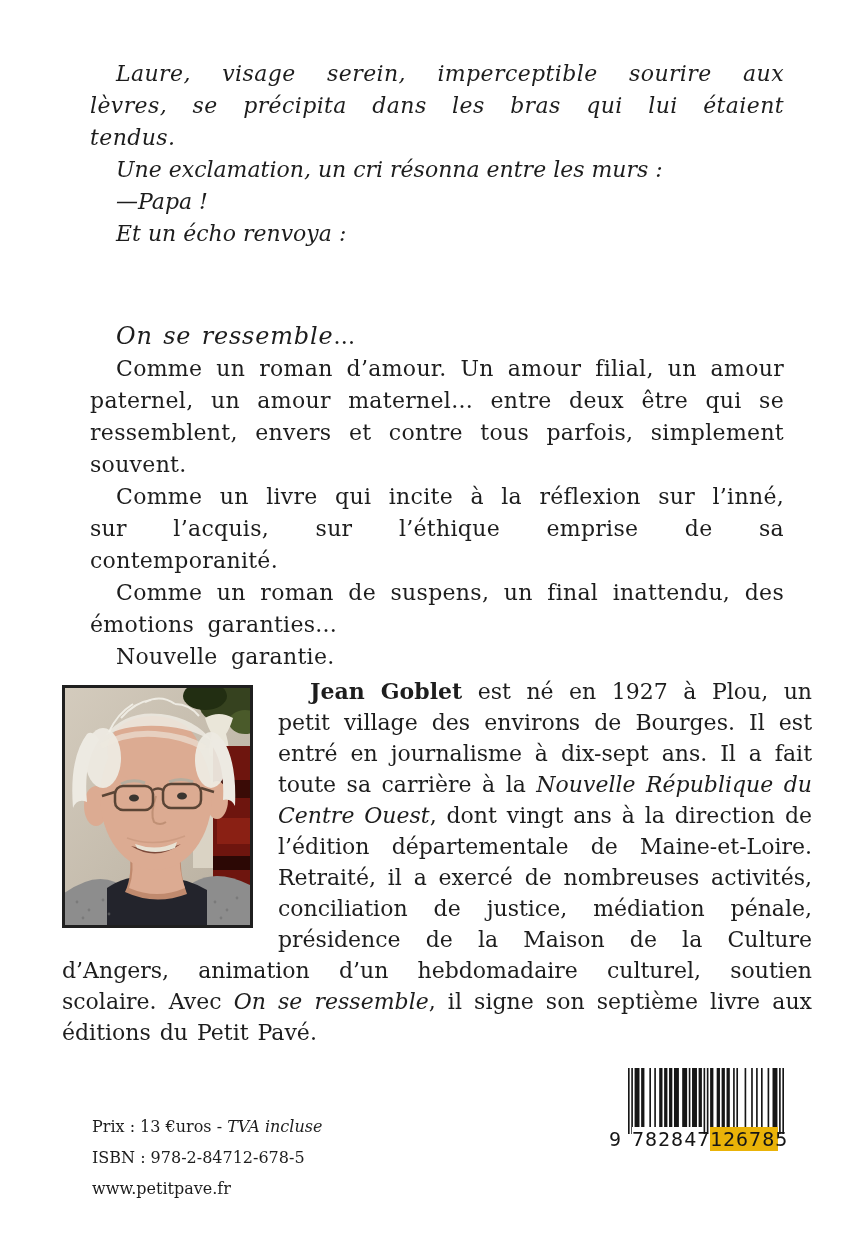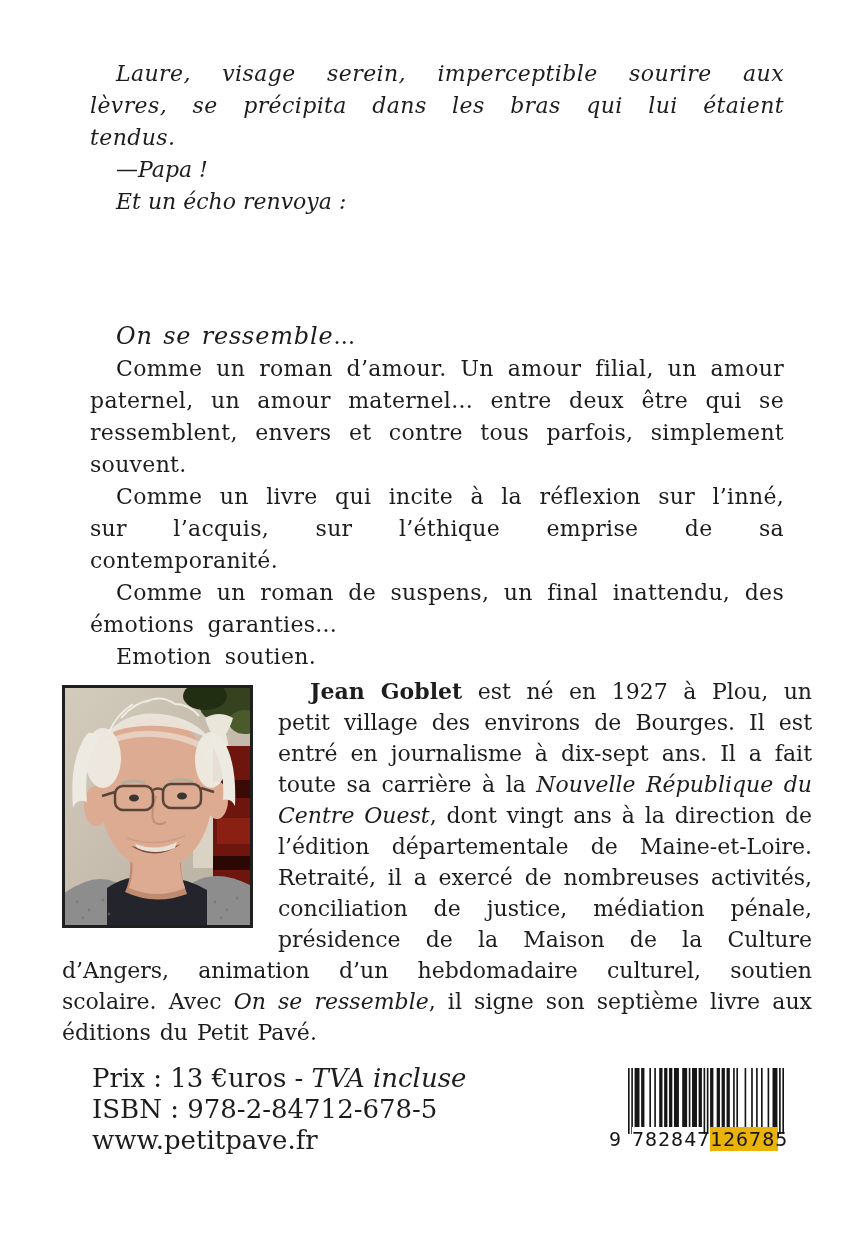--- a/index.html
+++ b/index.html
@@ -36,22 +36,22 @@
   }
   .bio p{text-indent:32px;}
   .photo{
     float:left;width:185px;height:237px;border:3px solid #1f1f1f;
     margin:9px 25px 6px 0;background:#c9bfb0;
   }
   .photo svg{display:block;}
 
   
   .footer-info{
-    position:absolute;top:1063px;left:92px;
-    font-size:26px;line-height:31px;
+    position:absolute;top:1111px;left:92px;
+    font-size:16px;line-height:31px;
   }
 
   
   .barcode{position:absolute;left:628px;top:1068px;width:156px;height:80px;}
   .barcode svg{display:block;}
   .barcode .digits{
     position:absolute;top:62px;left:0;width:156px;height:18px;
     font-family:"DejaVu Sans Mono", monospace;font-size:20px;color:#161616;
     letter-spacing:1px;
   }
@@ -59,32 +59,33 @@
   .barcode .digits .d-left{position:absolute;left:4px;top:-3px;width:70px;text-align:center;background:#fff;}
   .barcode .digits .d-right{position:absolute;left:82px;top:-3px;width:68px;background:#eab308;}
 </style>
 </head>
 <body>
 
 <div class="page" style="background: rgb(255, 255, 255); color: rgb(29, 29, 29); --ph-bg: #c9bfb0; --ph-foliage: #36421f; --ph-vase: #eae6d9; --ph-red: #6e150e; --ph-skin: #dcab92; --ph-skin-shadow: #c08a6e; --ph-hair: #edeae2; --ph-jacket: #8d8d8d; --ph-shirt: #23242c;">
 
   <section class="excerpt">
     <p class="justify">Laure, visage serein, imperceptible sourire aux lèvres, se précipita dans les bras qui lui étaient tendus.</p>
+    <p>Une exclamation, un cri résonna entre les murs&nbsp;:</p>
     <p>—Papa&nbsp;!</p>
     <p>Et un écho renvoya&nbsp;:</p>
   </section>
 
   <section class="pitch">
     <p class="title-line">
       <span class="bi title">On se ressemble</span><span>...</span>
     </p>
     <p>Comme un roman d’amour. Un amour filial, un amour paternel, un amour maternel... entre deux être qui se ressemblent, envers et contre tous parfois, simplement souvent.</p>
     <p>Comme un livre qui incite à la réflexion sur l’inné, sur l’acquis, sur l’éthique emprise de sa contemporanité.</p>
     <p>Comme un roman de suspens, un final inattendu, des émotions garanties...</p>
-    <p>Emotion soutien.</p>
+    <p>Nouvelle garantie.</p>
   </section>
 
   <section class="bio">
     <div class="photo" style="border-color: rgb(31, 31, 31);">
       <svg width="185" height="237" viewBox="0 0 185 237" xmlns="http://www.w3.org/2000/svg">
         <defs>
           <linearGradient id="bgGrad" x1="0" y1="0" x2="1" y2="1">
             <stop offset="0" stop-color="#d6cec0"></stop>
             <stop offset="1" stop-color="#b3aa9a"></stop>
           </linearGradient>

